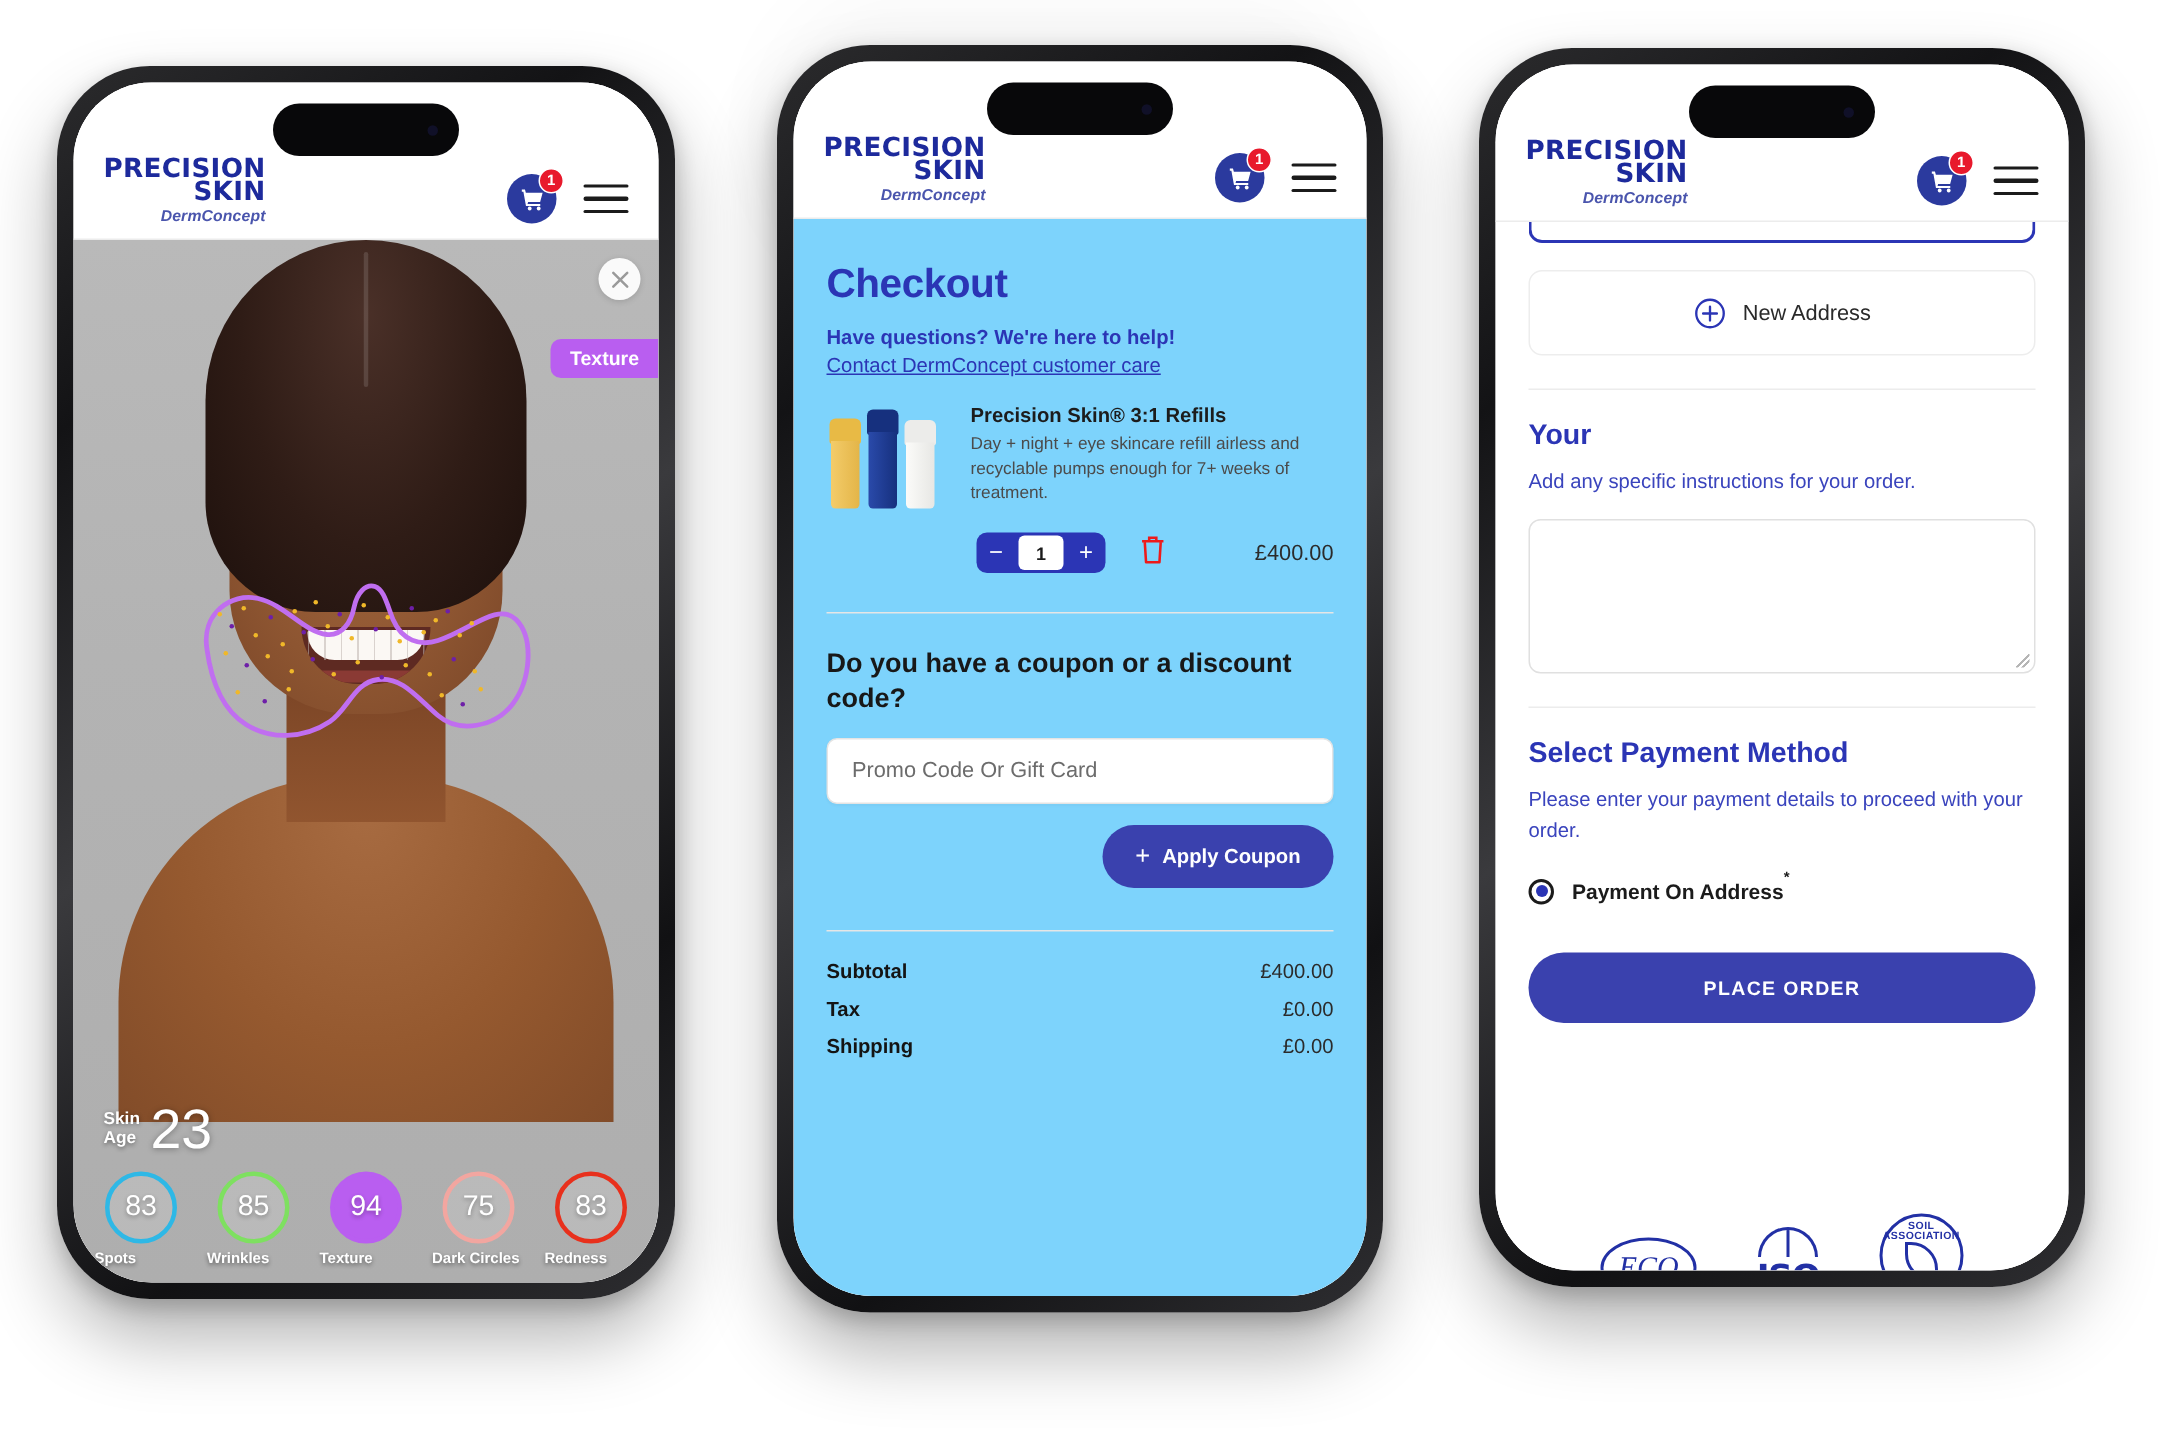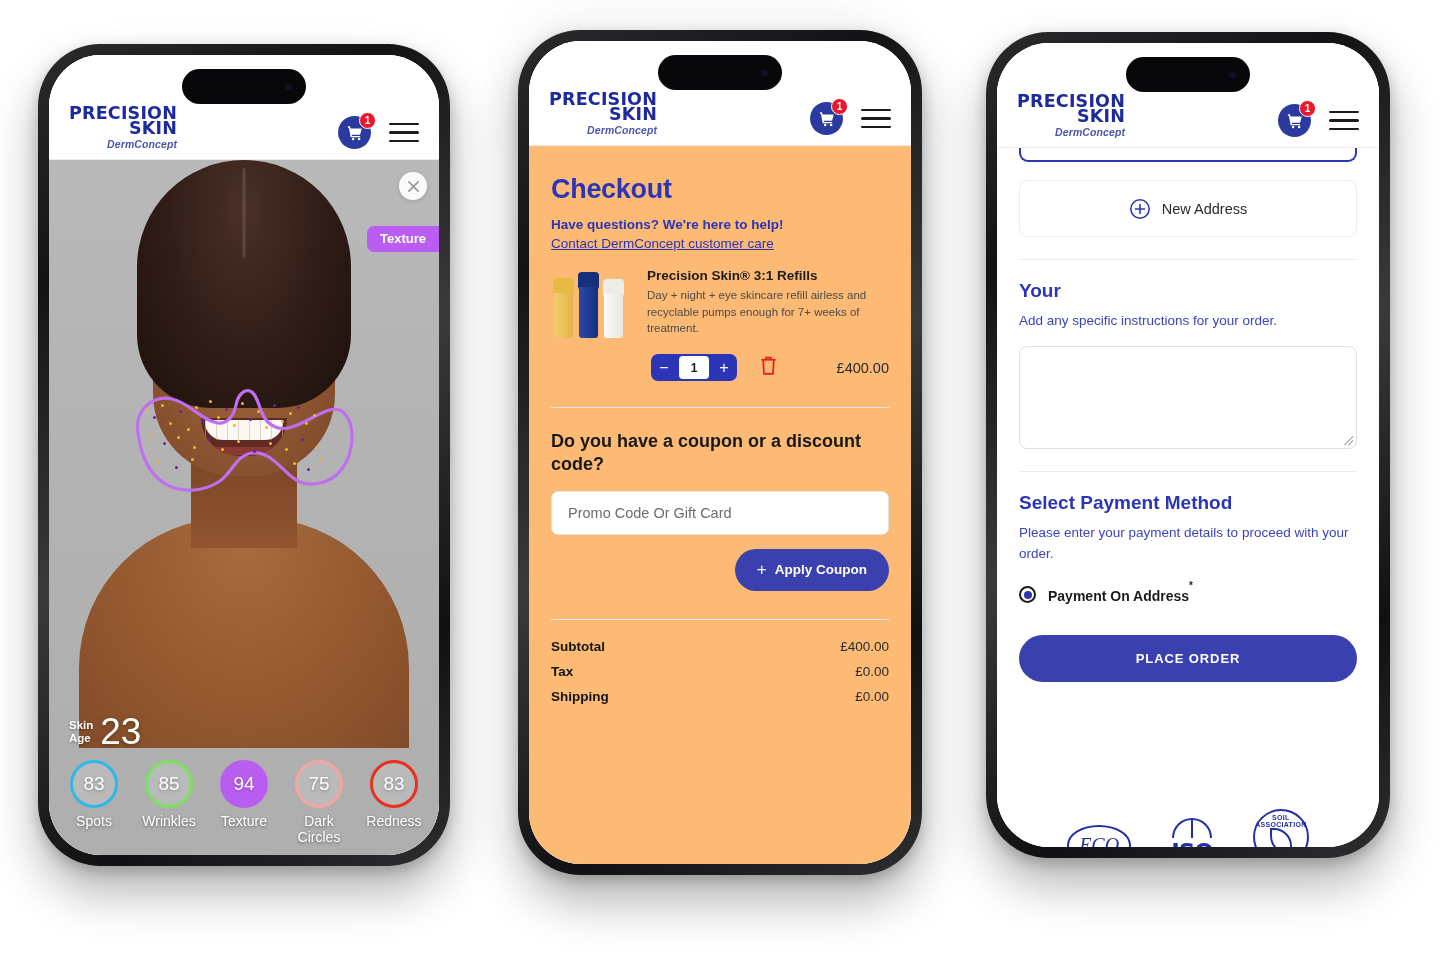--- a/index.html
+++ b/index.html
@@ -158,32 +158,32 @@
   .bar-bumps{ height:112px; background:#f7e14c; }
   .bar-uneven{ height:88px; background:#241fa8; }
 
   .score-panel { position:absolute; left:0; right:0; bottom:0; z-index:21; padding: 0 8px 10px 8px; }
   .skinage { display:flex; align-items:center; gap:7px; padding-left:12px; margin-bottom:10px; }
   .skinage .sa-lab { color:#fff; font-size:11.5px; font-weight:700; line-height:1.05;
     text-shadow:0 1px 3px rgba(0,0,0,.4); }
   .skinage .sa-val { color:#fff; font-size:37px; font-weight:400; line-height:1;
     text-shadow:0 1px 4px rgba(0,0,0,.35); font-family:"Liberation Sans", sans-serif; }
   .scores { display:flex; justify-content:space-between; padding: 0 6px; }
-  .score { width:62px; text-align:center; }
+  .score { width:62px; }
   .score .ring {
     width:48px; height:48px; border-radius:50%; margin:0 auto;
     display:flex; align-items:center; justify-content:center;
     color:#fff; font-size:19px; font-weight:500;
     text-shadow:0 1px 3px rgba(0,0,0,.3);
   }
-  .score .cap { margin-top:5px; color:#fff; font-size:14px; font-weight:400;
+  .score .cap { margin-top:5px; color:#fff; font-size:10px; font-weight:700;
     text-shadow:0 1px 3px rgba(0,0,0,.45); }
 
   
-  .chk { position:absolute; left:0; right:0; top:105px; bottom:0; padding: 0 22px; overflow:hidden; background:#fdba74; }
+  .chk { position:absolute; left:0; right:0; top:105px; bottom:0; padding: 0 22px; overflow:hidden; background:#7dd3fc; }
   .chk h1 { color:#2b35b5; font-size:27px; font-weight:700; margin-top:28px; letter-spacing:-.3px; }
   .chk .help { color:#2b35b5; font-size:13.5px; font-weight:700; margin-top:12px; }
   .chk .help-link { color:#2b35b5; font-size:13.5px; font-weight:400; text-decoration:underline; margin-top:4px; display:inline-block; }
   .cart-head { display:flex; justify-content:space-between; align-items:baseline;
     margin-top:18px; padding-bottom:13px; border-bottom:1px solid #e6e6e6; }
   .cart-head .t { color:#232323; font-size:18px; font-weight:700; }
   .cart-head .c { color:#232323; font-size:18px; font-weight:700; }
 
   .item { display:flex; gap:14px; padding-top:16px; }
   .bottles { width:82px; height:70px; position:relative; flex:none; }

